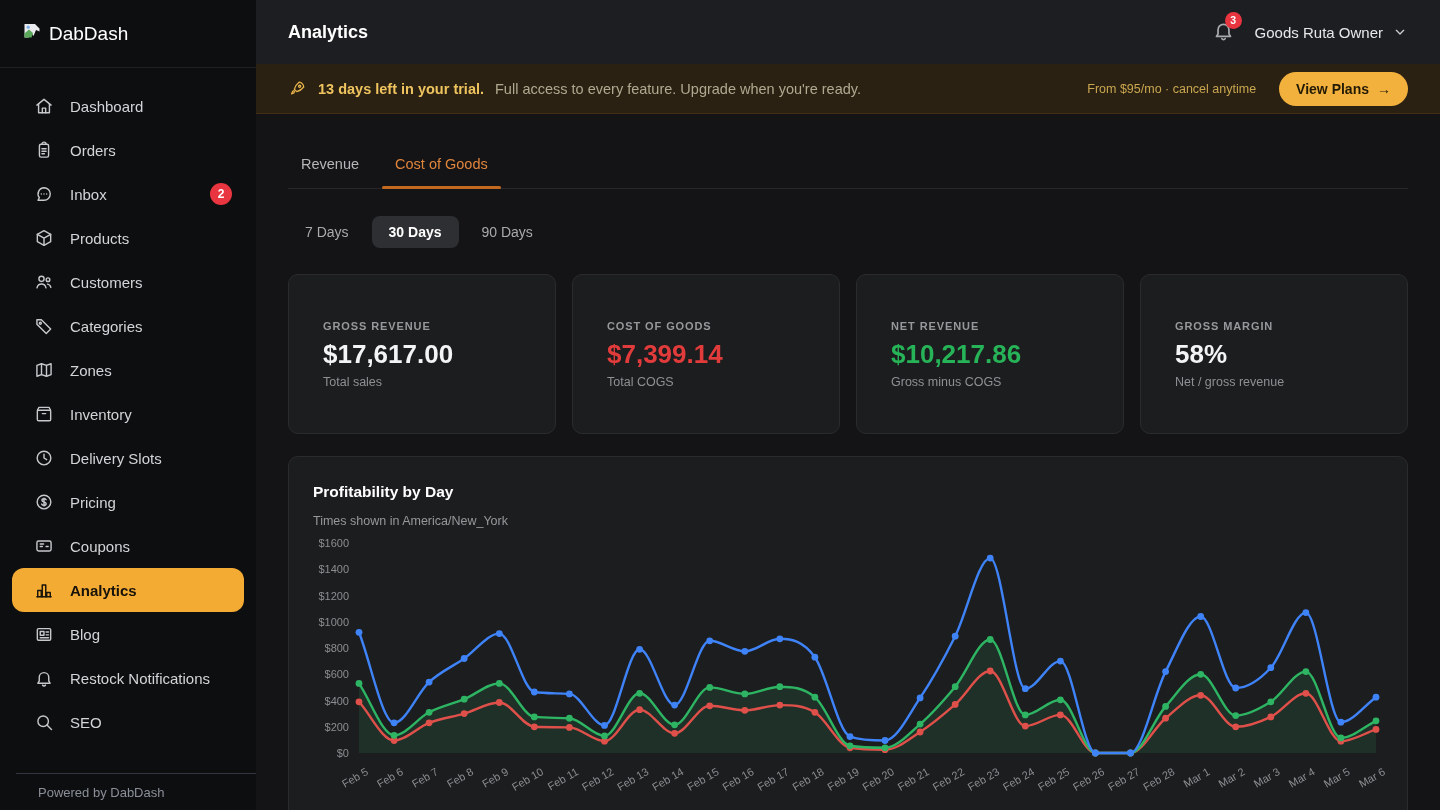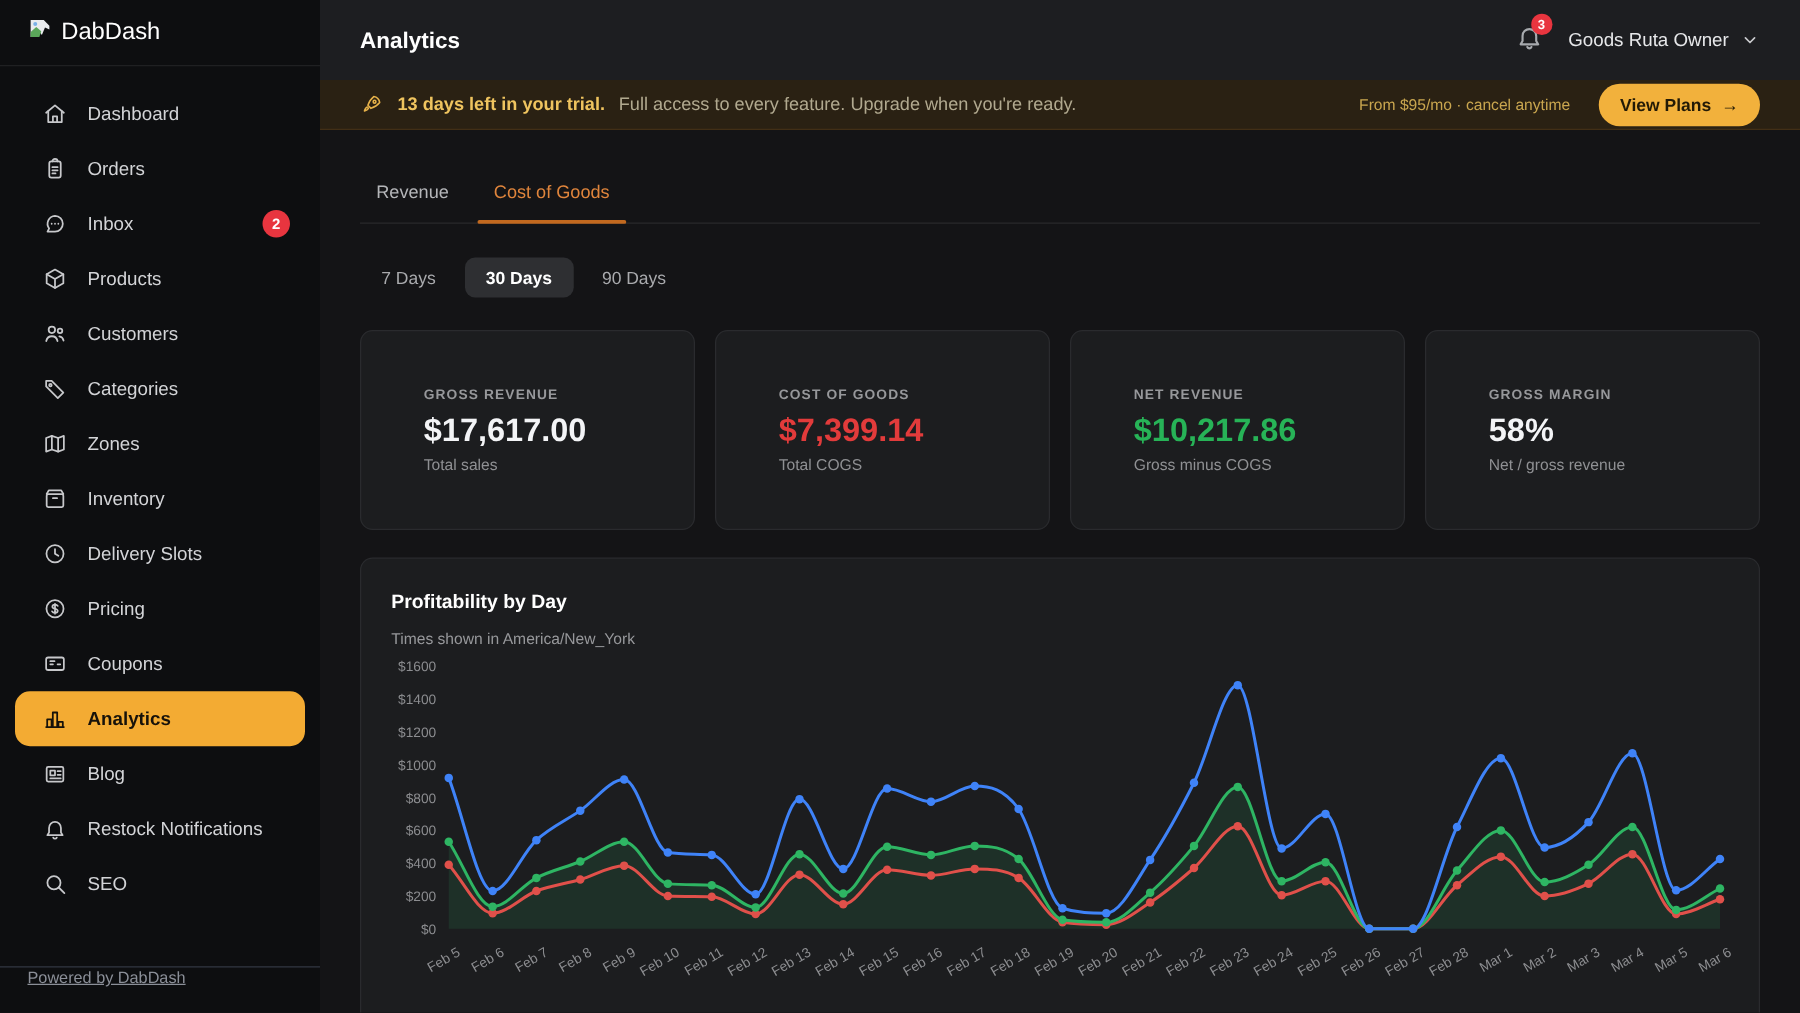--- a/index.html
+++ b/index.html
@@ -2,49 +2,49 @@
 <html><head>
 <meta charset="utf-8">
 <style>
   * { margin:0; padding:0; box-sizing:border-box; }
   html,body { width:1440px; height:810px; overflow:hidden; background:#141416;
     font-family:"Liberation Sans", sans-serif; color:#e8e8ea; }
   .app { display:flex; width:1440px; height:810px; }
 
   
   .sidebar { width:256px; flex:none; background:#0d0e10; position:relative; height:810px; }
-  .logo-row { height:53px; display:flex; align-items:center; gap:7px; padding:0 22px;
+  .logo-row { height:68px; display:flex; align-items:center; gap:7px; padding:0 22px;
     border-bottom:1px solid rgba(255,255,255,.08); font-size:19px; font-weight:500; color:#fff; cursor:pointer; }
   .side-nav { padding:16px 12px 0; }
   .nav-item { display:flex; align-items:center; gap:16px; height:44px; padding:0 12px 0 22px;
     border-radius:12px; color:#d3d4d7; font-size:15px; cursor:pointer; white-space:nowrap; }
   .nav-item .ic { display:flex; color:#c7c8cb; }
   .nav-item.active { background:#f3ab33; color:#17120a; font-weight:700; }
   .nav-item.active .ic { color:#17120a; }
   .nav-badge { margin-left:auto; background:#e8353f; color:#fff; width:22px; height:22px;
     border-radius:50%; display:flex; align-items:center; justify-content:center;
     font-size:12px; font-weight:700; }
-  .side-footer { position:absolute; left:0; right:0; bottom:0; height:37px; background:#0d0e10;
-    border-top:1px solid #323742; display:flex; align-items:flex-start; padding:0 22px;
-    color:#8b8f98; font-size:13px;text-decoration:underline; }
+  .side-footer { position:absolute; left:16px; right:0; bottom:0; height:37px; background:#0d0e10;
+    border-top:1px solid #323742; display:flex; align-items:center; padding:0 22px;
+    color:#8b8f98; font-size:13px; }
 
   
   .main { flex:1; display:flex; flex-direction:column; min-width:0; }
   .topbar { height:64px; flex:none; background:#1d1e21; display:flex; align-items:center; padding:0 32px; }
   .page-title { font-size:18px; font-weight:700; color:#fff; }
   .topbar-right { margin-left:auto; display:flex; align-items:center; gap:20px; }
   .bell-wrap { position:relative; color:#a7aaae; cursor:pointer; display:flex; }
   .bell-badge { position:absolute; top:-7px; right:-7px; background:#e8353f; color:#fff;
     min-width:17px; height:17px; border-radius:50%; font-size:10.5px; font-weight:700;
     display:flex; align-items:center; justify-content:center; }
   .user-menu { display:flex; align-items:center; gap:9px; color:#e7e8ea; font-size:15px; cursor:pointer; }
   .user-menu .ic { color:#c9cacd; display:flex; }
 
   
-  .trial-banner { height:40px; flex:none; background:#2a2113; display:flex; align-items:center;
+  .trial-banner { height:50px; flex:none; background:#2a2113; display:flex; align-items:center;
     padding:0 32px; gap:11px; border-bottom:1px solid rgba(180,110,40,.18); }
   .rocket { color:#e6b24a; display:flex; flex:none; }
   .banner-headline { color:#efc45f; font-weight:700; font-size:14.5px; white-space:nowrap; }
   .banner-message { color:#b1a98f; font-size:14.5px; white-space:nowrap; }
   .banner-note { margin-left:auto; color:#c9a64f; font-size:12.5px; white-space:nowrap; }
   .view-plans { background:#f2b13c; color:#231a06; border:none; border-radius:18px;
     padding:9px 17px; font-size:14px; font-weight:700; display:flex; align-items:flex-end; gap:8px;
     cursor:pointer; font-family:inherit; margin-left:12px; }
 
   
@@ -54,21 +54,21 @@
   .tab.active { color:#e0853c; }
   .tab.active::after { content:""; position:absolute; left:0; right:0; bottom:-1px; height:3px;
     background:#c2691f; border-radius:2px; }
 
   .ranges { display:flex; align-items:center; gap:6px; margin-top:27px; }
   .range { padding:8px 17px; border-radius:8px; font-size:14px; color:#a9aaad; cursor:pointer; }
   .range.active { background:#2e2f32; color:#fff; font-weight:700; }
 
   .stat-cards { display:grid; grid-template-columns:repeat(4,1fr); gap:16px; margin-top:26px; }
   .stat-card { height:160px; background:#1c1d1f; border:1px solid #2a2b2e; border-radius:10px;
-    display:flex; flex-direction:column; justify-content:center; padding-left:50px; }
+    display:flex; flex-direction:column; justify-content:center; padding-left:34px; }
   .stat-label { font-size:11px; font-weight:700; letter-spacing:.9px; color:#97989b; }
   .stat-value { font-size:26px; font-weight:700; margin:7px 0 5px; color:#f3f4f6; }
   .stat-sub { font-size:12.5px; color:#8f9093; }
 
   .chart-card { margin-top:22px; background:#1c1d1f; border:1px solid #2a2b2e; border-radius:10px;
     height:430px; padding:26px 24px 0; overflow:hidden; }
   .chart-title { font-size:15.5px; font-weight:700; color:#fff; }
   .chart-sub { margin-top:13px; font-size:12.5px; color:#97989b; }
   .chart-box { margin-top:10px; }
   .chart-box svg text { font-family:"Liberation Sans", sans-serif; }

